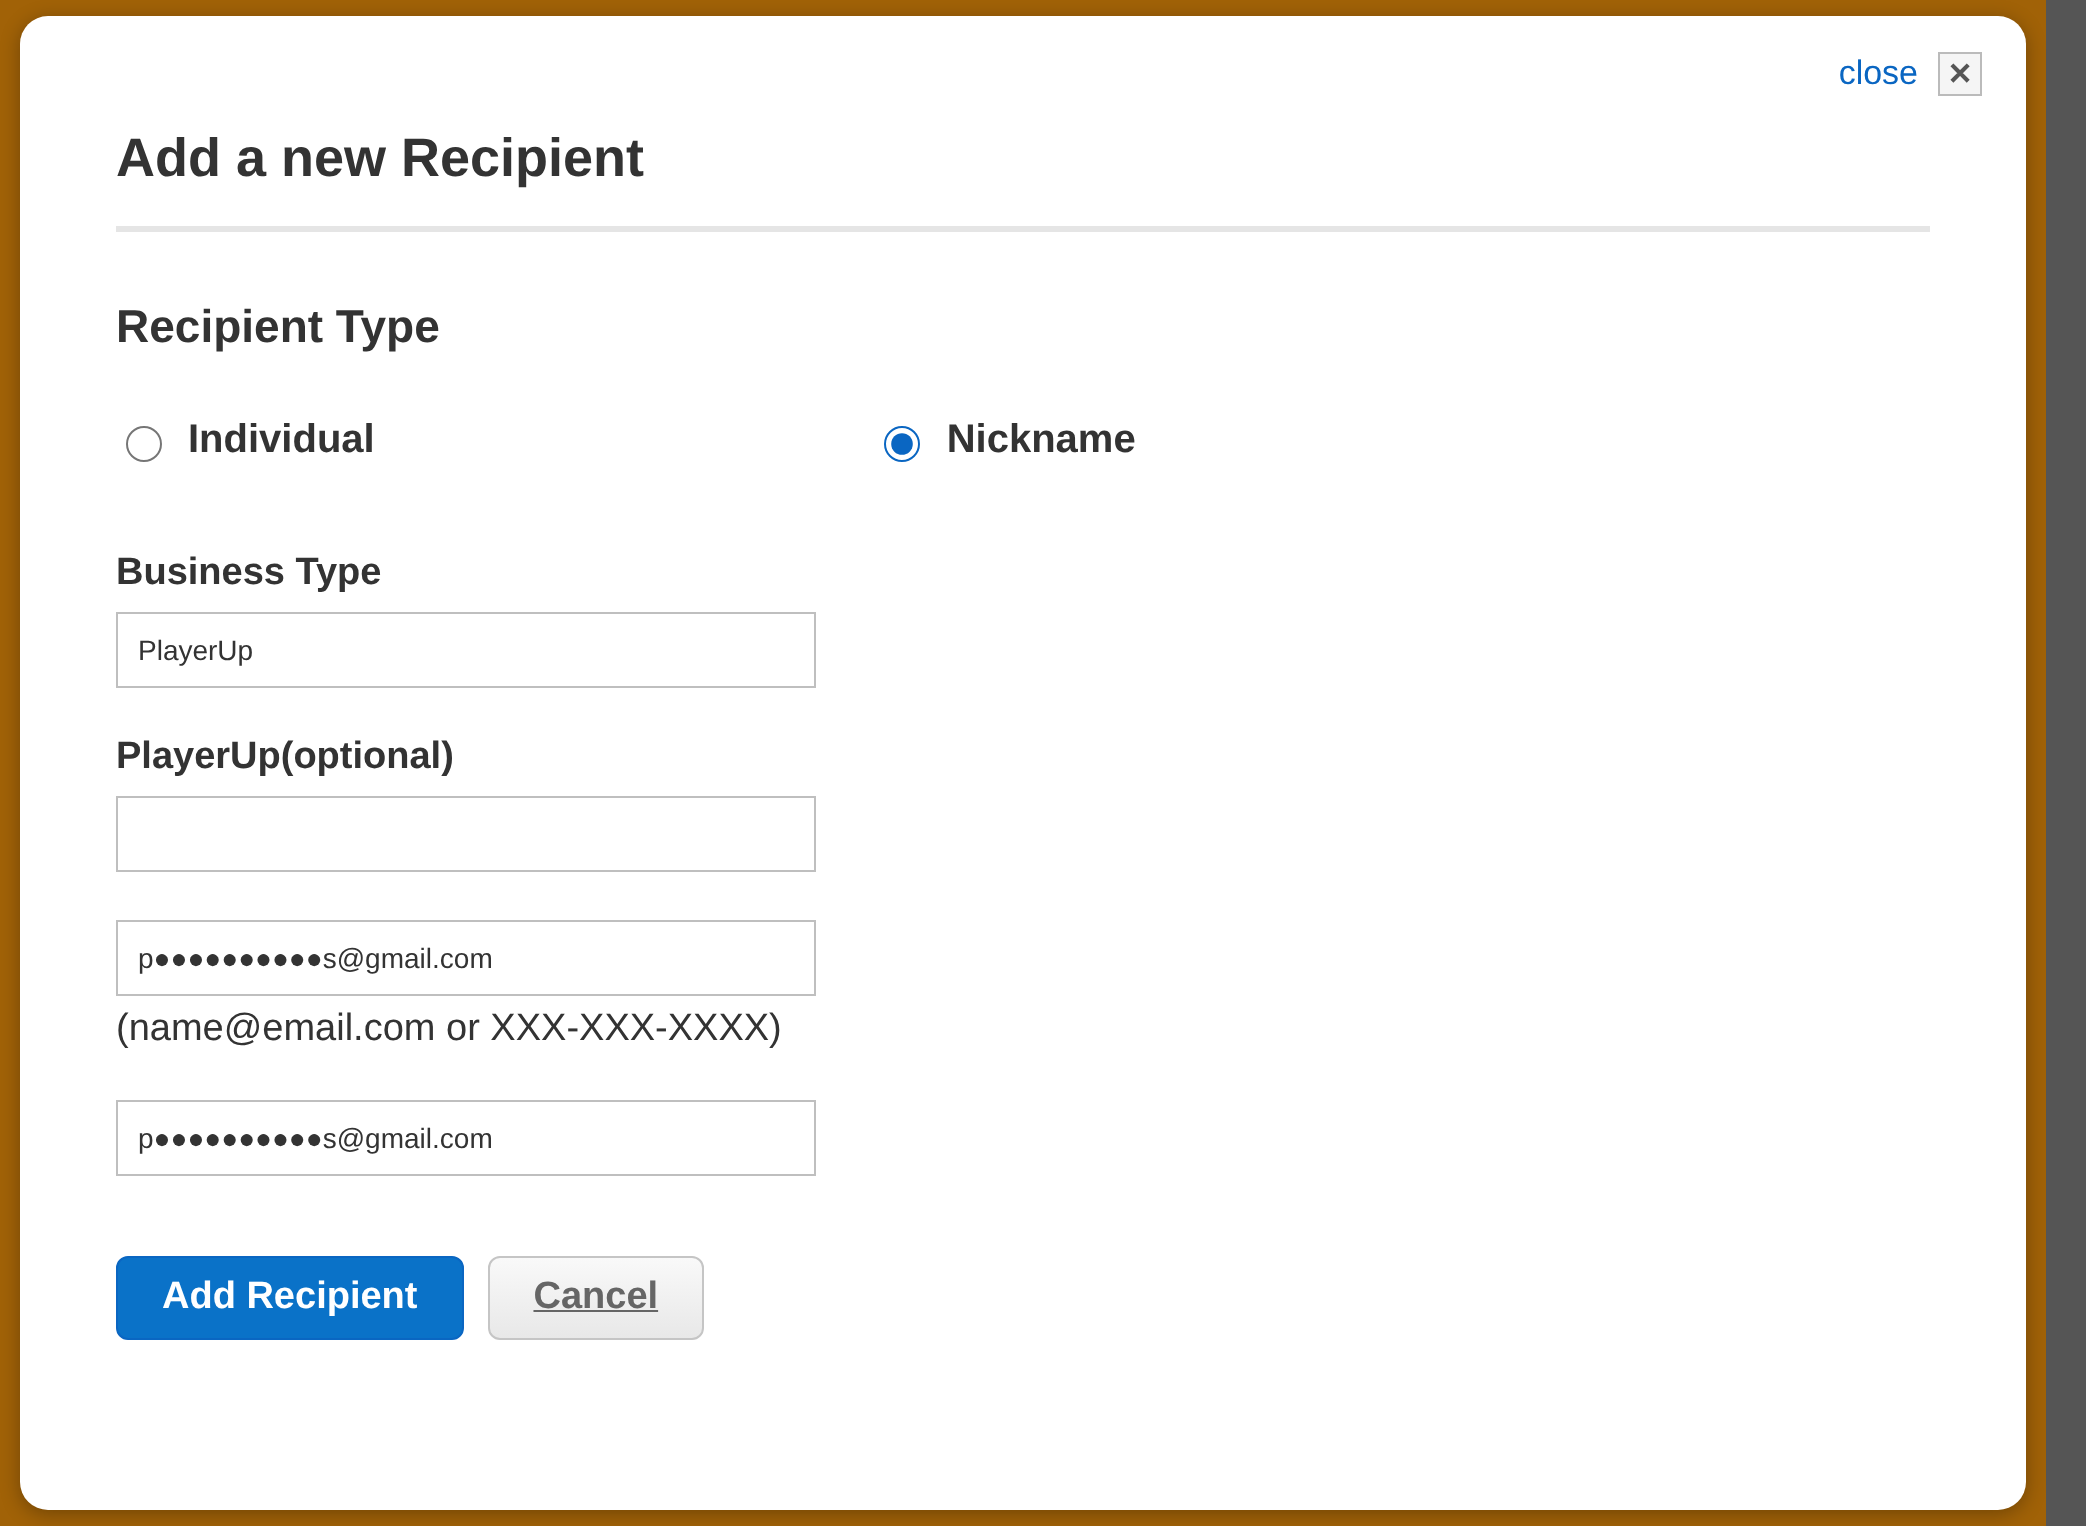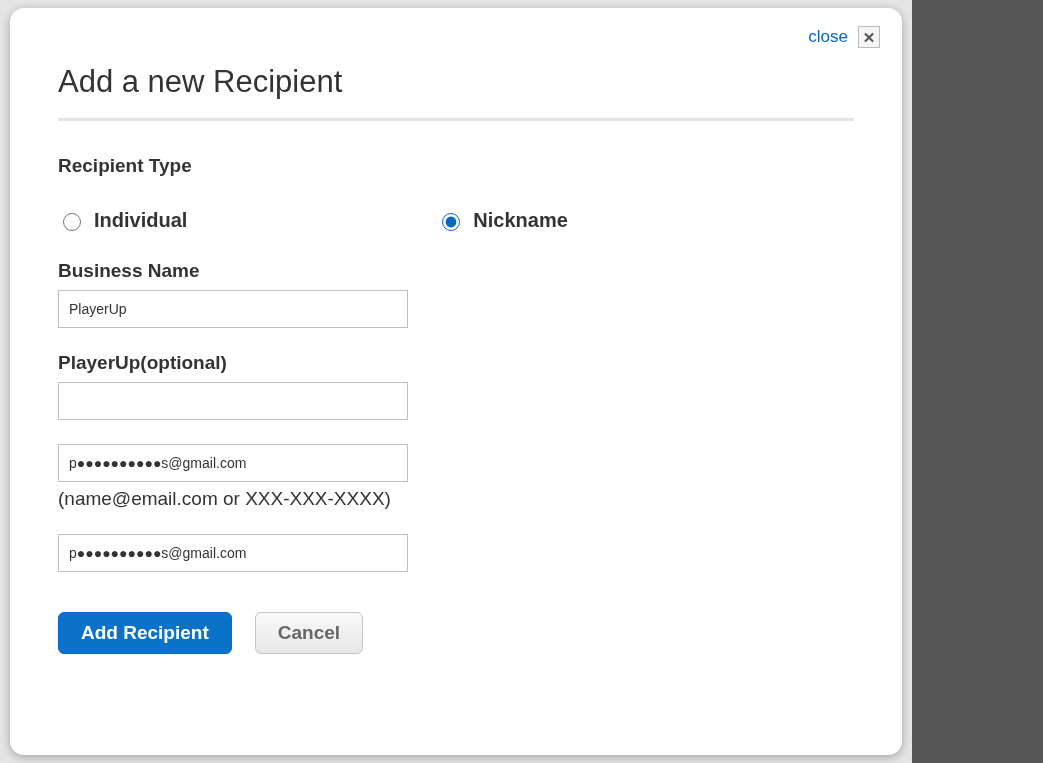--- a/index.html
+++ b/index.html
@@ -5,24 +5,24 @@
   html, body {
     margin: 0;
     padding: 0;
     width: 1043px;
     height: 763px;
     font-family: Arial, Helvetica, sans-serif;
     background: #555;
     overflow: hidden;
   }
   .backdrop {
-    width: 912px;
+    width: 1023px;
     height: 763px;
     position: relative;
-    background: #e5e5e5;
+    background: #a16207;
   }
   .modal {
     position: absolute;
     left: 10px;
     right: 10px;
     top: 8px;
     bottom: 8px;
     background: #fff;
     border-radius: 14px;
     box-shadow: 0 2px 10px rgba(0,0,0,0.3);
@@ -50,41 +50,41 @@
     display: flex;
     align-items: center;
     justify-content: center;
     font-size: 15px;
     font-weight: bold;
     color: #555;
     cursor: pointer;
     line-height: 1;
   }
   .title {
-    font-size: 31px;
-    font-weight: normal;
+    font-size: 27px;
+    font-weight: bold;
     color: #333;
     margin-top: 32px;
     margin-bottom: 18px;
   }
   .divider {
     border: none;
     border-top: 3px solid #e5e5e5;
     margin: 0 0 34px 0;
   }
   .section-label {
-    font-size: 19px;
+    font-size: 23px;
     font-weight: bold;
     color: #333;
     margin-bottom: 32px;
   }
   .radio-row {
     display: flex;
     gap: 250px;
-    margin-bottom: 28px;
+    margin-bottom: 44px;
   }
   .radio-opt {
     display: flex;
     align-items: center;
     gap: 10px;
   }
   .radio-opt input[type=radio] {
     width: 18px;
     height: 18px;
     accent-color: #0a66c2;
@@ -117,21 +117,21 @@
     outline: none;
   }
   .hint {
     font-size: 19px;
     color: #333;
     margin-top: 6px;
   }
   .button-row {
     margin-top: 40px;
     display: flex;
-    gap: 23px;
+    gap: 12px;
   }
   .btn {
     height: 40px;
     padding: 0 22px;
     border-radius: 6px;
     font-size: 19px;
     font-weight: bold;
     cursor: pointer;
     display: inline-flex;
     align-items: center;
@@ -139,20 +139,21 @@
   }
   .btn-primary {
     background: #0a72c8;
     color: #fff;
     border: 1px solid #0a66c2;
   }
   .btn-secondary {
     background: linear-gradient(to bottom, #f9f9f9, #e8e8e8);
     color: #666;
     border: 1px solid #c5c5c5;
+    text-decoration: underline;
   }
 </style>
 </head>
 <body>
 
 <div class="backdrop">
   <div class="modal">
 
     <div class="close-row">
       <span class="close-link">close</span>
@@ -169,21 +170,21 @@
         <input type="radio" name="rtype" id="r-ind" style="">
         <label for="r-ind">Individual</label>
       </div>
       <div class="radio-opt">
         <input type="radio" name="rtype" id="r-bus" checked="" style="">
         <label for="r-bus">Nickname</label>
       </div>
     </div>
 
     <div class="field-group">
-      <span class="field-label">Business Name</span>
+      <span class="field-label">Business Type</span>
       <input class="text-input" type="text" value="PlayerUp" style="">
     </div>
 
     <div class="field-group">
       <span class="field-label">PlayerUp(optional)</span>
       <input class="text-input" type="text" value="" style="">
     </div>
 
     <div class="field-group">
       <input class="text-input" type="text" value="p●●●●●●●●●●s@gmail.com" style="">

